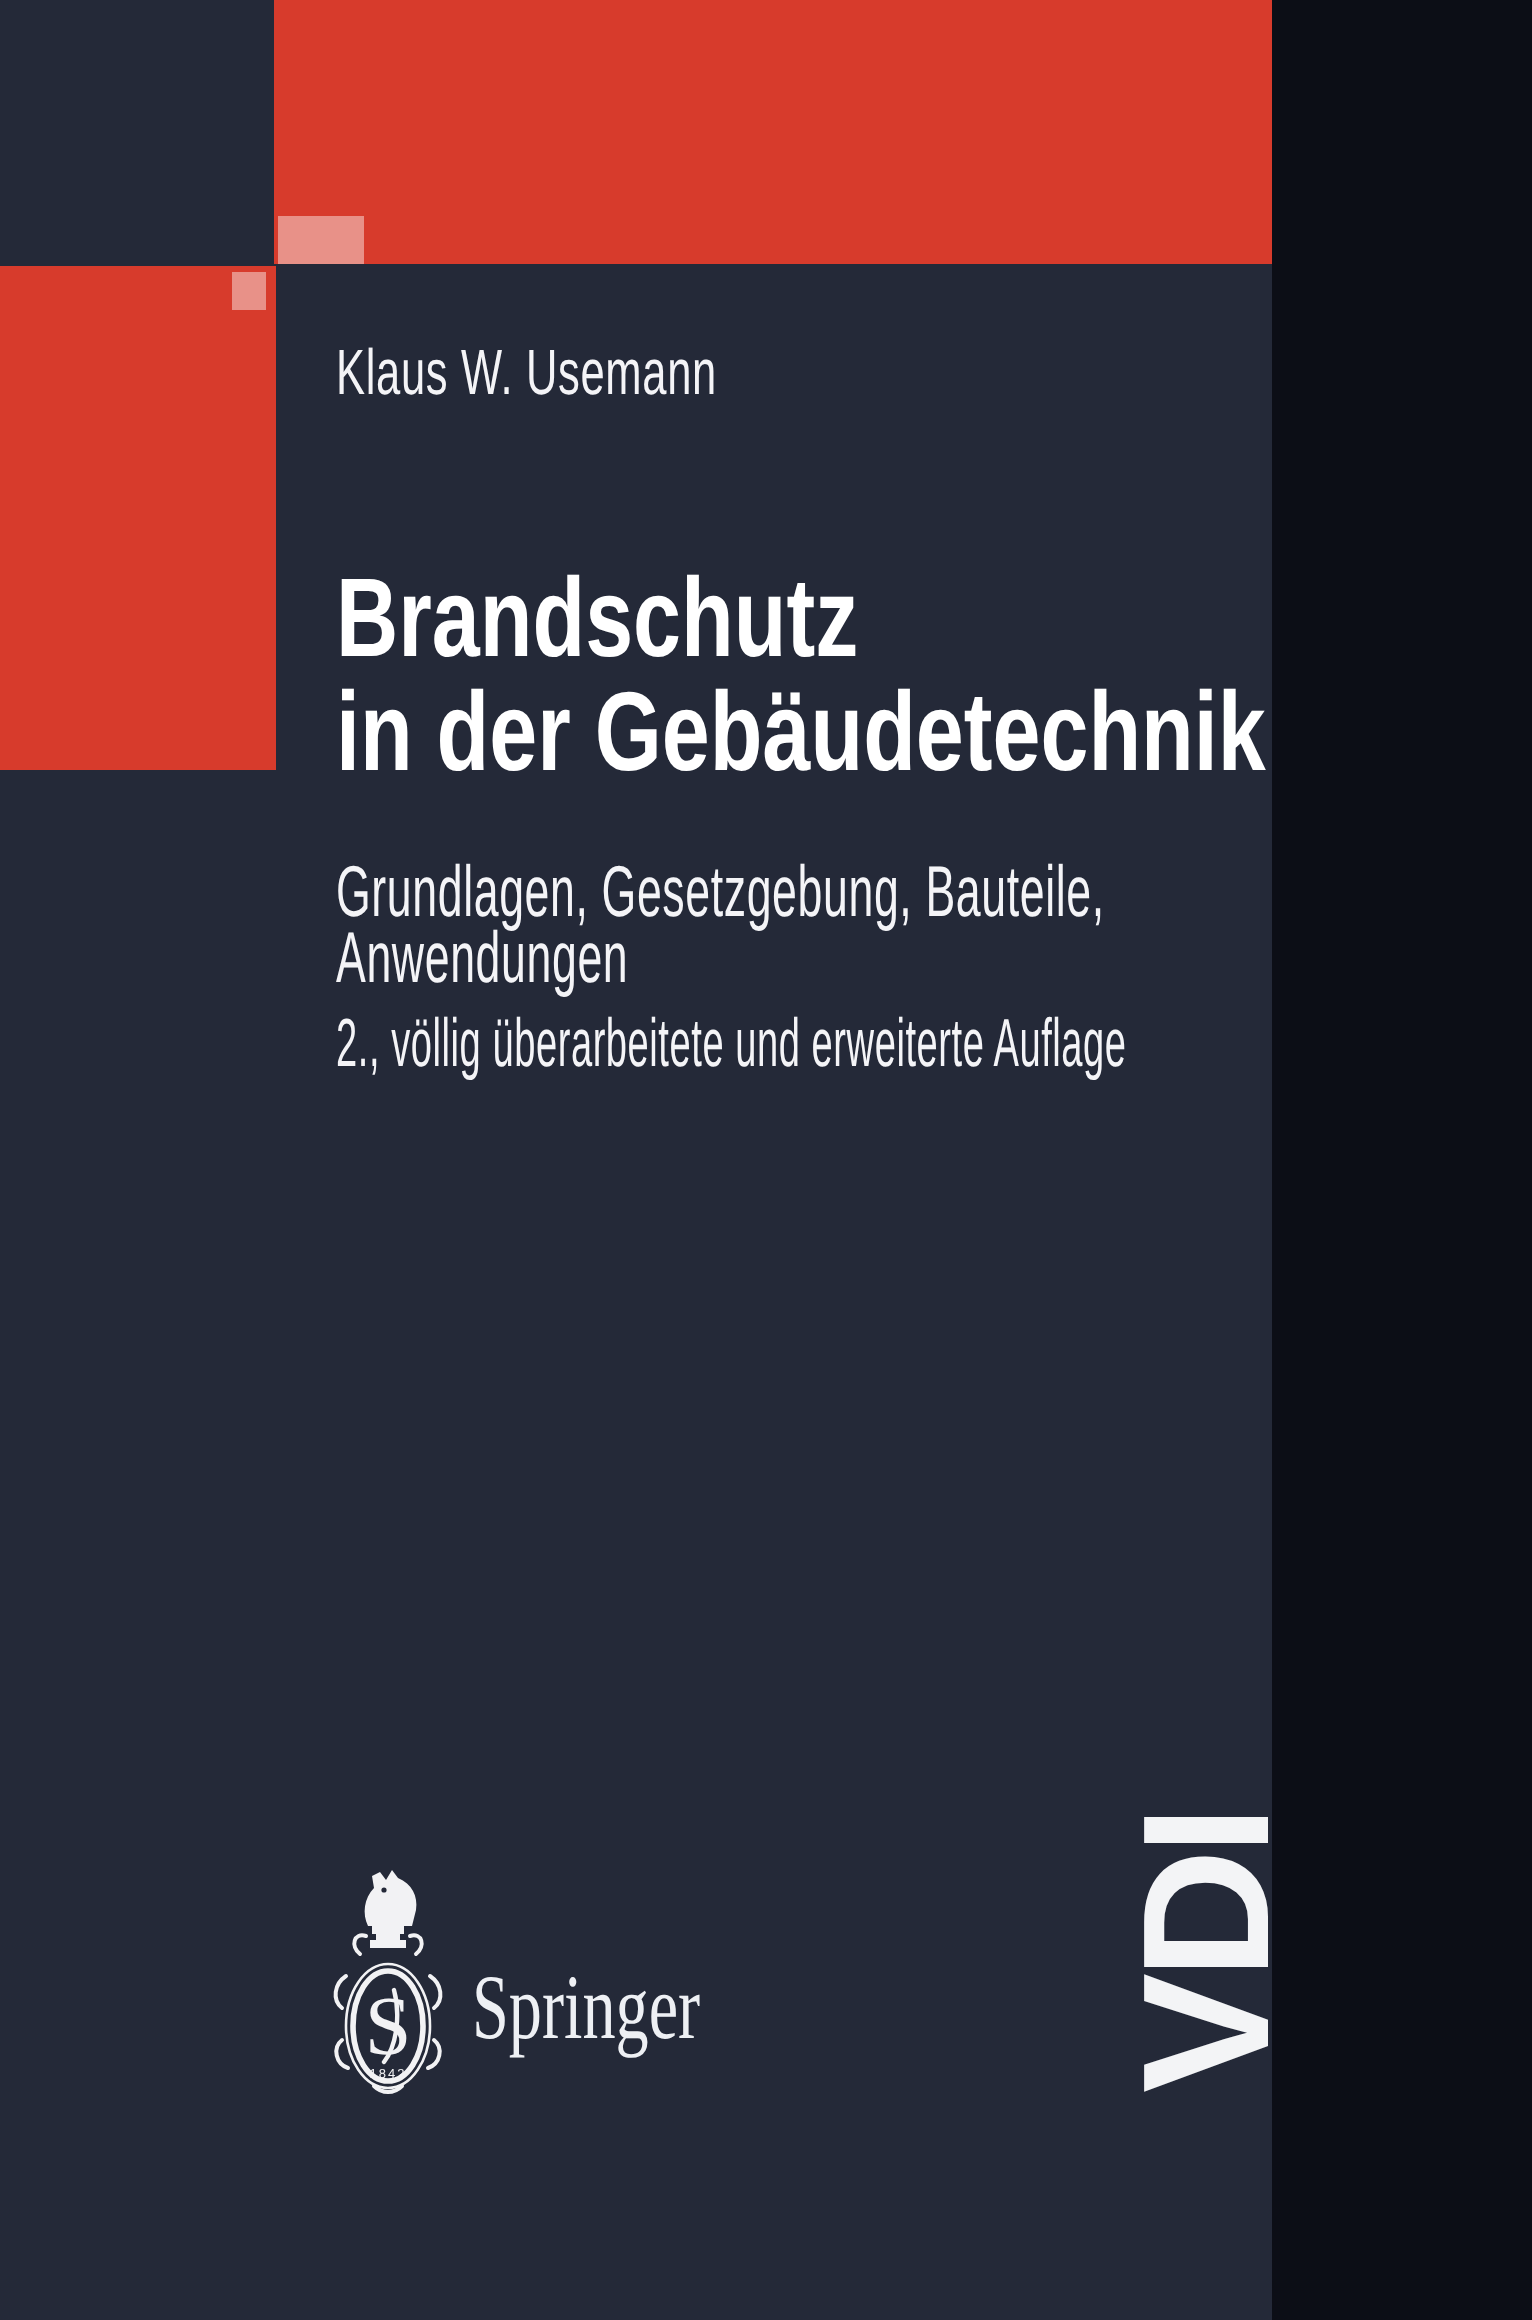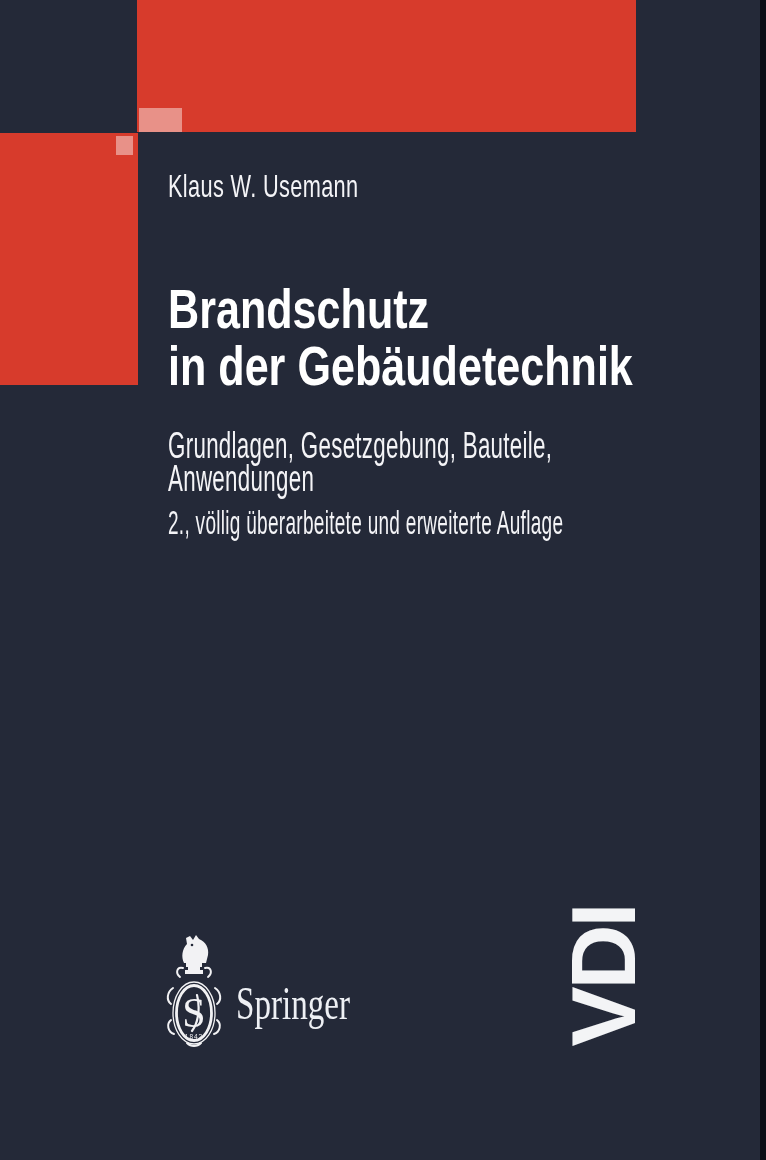--- a/index.html
+++ b/index.html
@@ -1,17 +1,17 @@
 <!DOCTYPE html>
 <html><head>
 <meta charset="utf-8">
 <style>
   html,body{margin:0;padding:0;background:#0c0e16;}
   .cover{
-    position:relative;width:760px;height:1160px;overflow:hidden;
+    position:relative;width:636px;height:1160px;overflow:hidden;
     background:#242938;font-family:"Liberation Sans",sans-serif;
   }
   .abs{position:absolute;}
   .red{background:#d73b2c;}
   .banner{left:137px;top:0;width:499px;height:132px;}
   .left-panel{left:0;top:133px;width:138px;height:252px;}
   .hl{background:rgba(255,255,255,0.44);}
   .hl-banner{left:139px;top:108px;width:43px;height:24px;}
   .hl-panel{left:116px;top:136px;width:17px;height:19px;}
   .txt{

